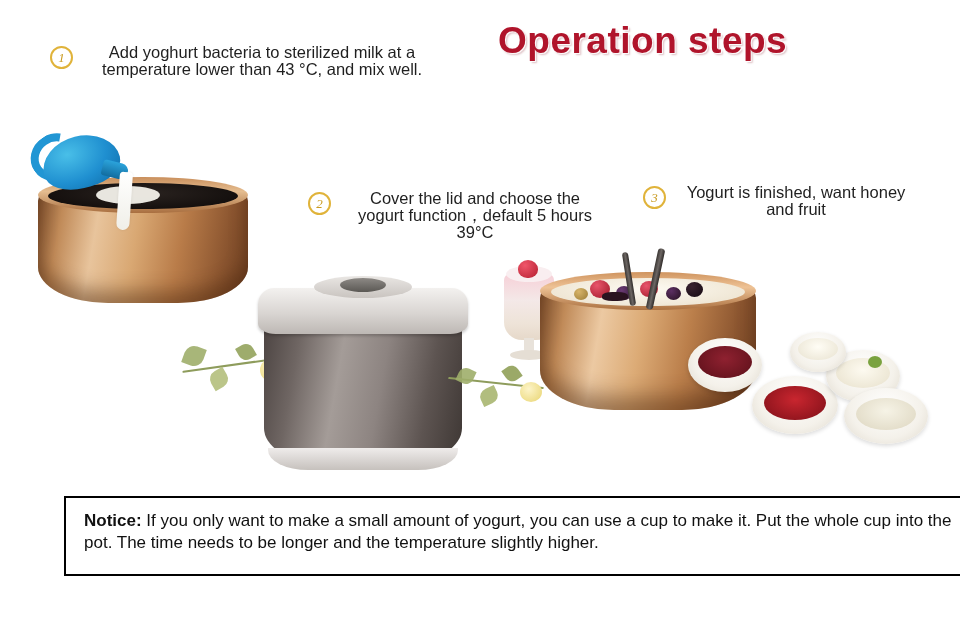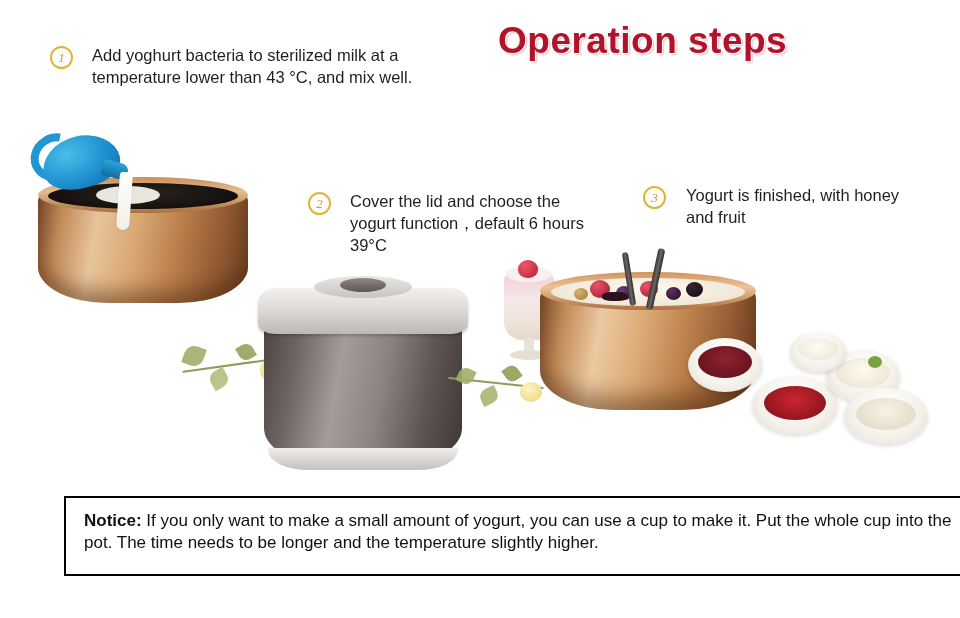--- a/index.html
+++ b/index.html
@@ -43,22 +43,23 @@
     display: flex;
     align-items: center;
     justify-content: center;
     box-sizing: border-box;
     background: rgba(255,255,255,0.35);
   }
 
   .step-text {
     position: absolute;
     font-size: 16.5px;
-    line-height: 22px;
+    line-height: 17px;
     color: #1f1f1f;
+    text-align: center;
   }
 
   
   .notice {
     position: absolute;
     left: 18px;
     top: 496px;
     width: 924px;
     height: 80px;
     border: 2px solid #000;
@@ -380,24 +381,24 @@
 </style>
 </head>
 <body>
 
 <div class="title">Operation steps</div>
 
 <div class="step-num" style="left:50px; top:46px;">1</div>
 <div class="step-text" style="left:92px; top:44px; width:340px;">Add yoghurt bacteria to sterilized milk at a temperature lower than 43 °C, and mix well.</div>
 
 <div class="step-num" style="left:308px; top:192px;">2</div>
-<div class="step-text" style="left:350px; top:190px; width:250px;">Cover the lid and choose the yogurt function，default 6 hours 39°C</div>
+<div class="step-text" style="left:350px; top:190px; width:250px;">Cover the lid and choose the yogurt function，default 5 hours 39°C</div>
 
 <div class="step-num" style="left:643px; top:186px;">3</div>
-<div class="step-text" style="left:686px; top:184px; width:220px;">Yogurt is finished, with honey and fruit</div>
+<div class="step-text" style="left:686px; top:184px; width:220px;">Yogurt is finished, want honey and fruit</div>
 
 <div class="art pot1">
   <div class="pot1-body"></div>
   <div class="pot1-rim"></div>
   <div class="pot1-inner"></div>
   <div class="pot1-milk"></div>
 </div>
 
 <div class="art jug">
   <div class="jug-handle"></div>

